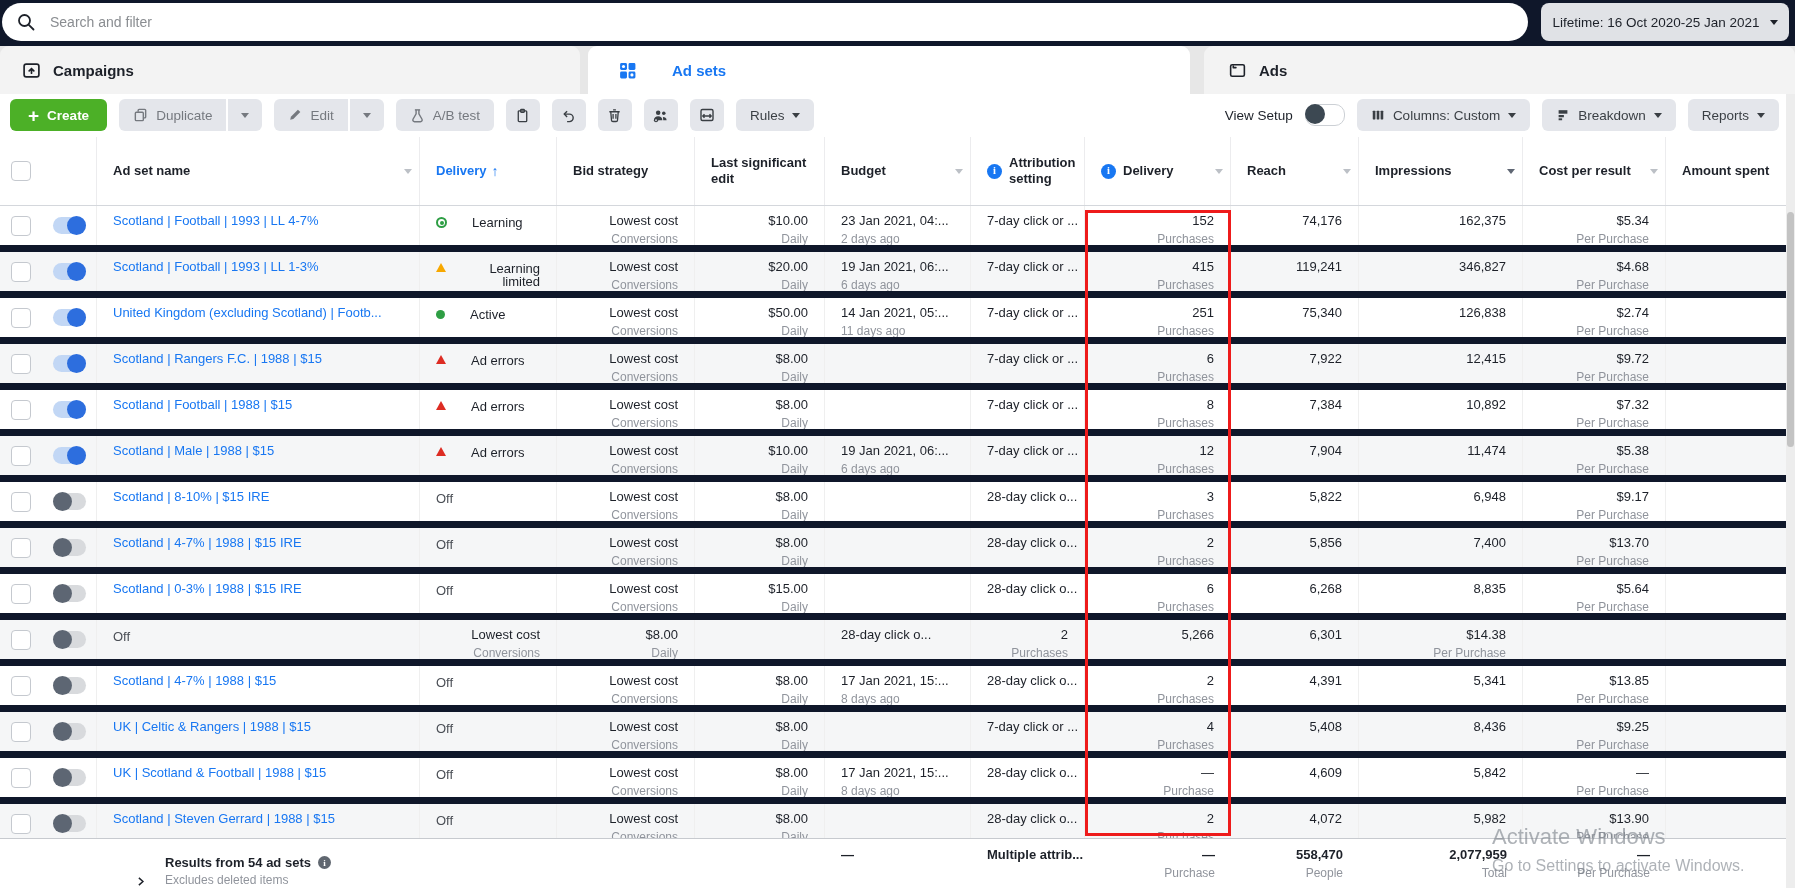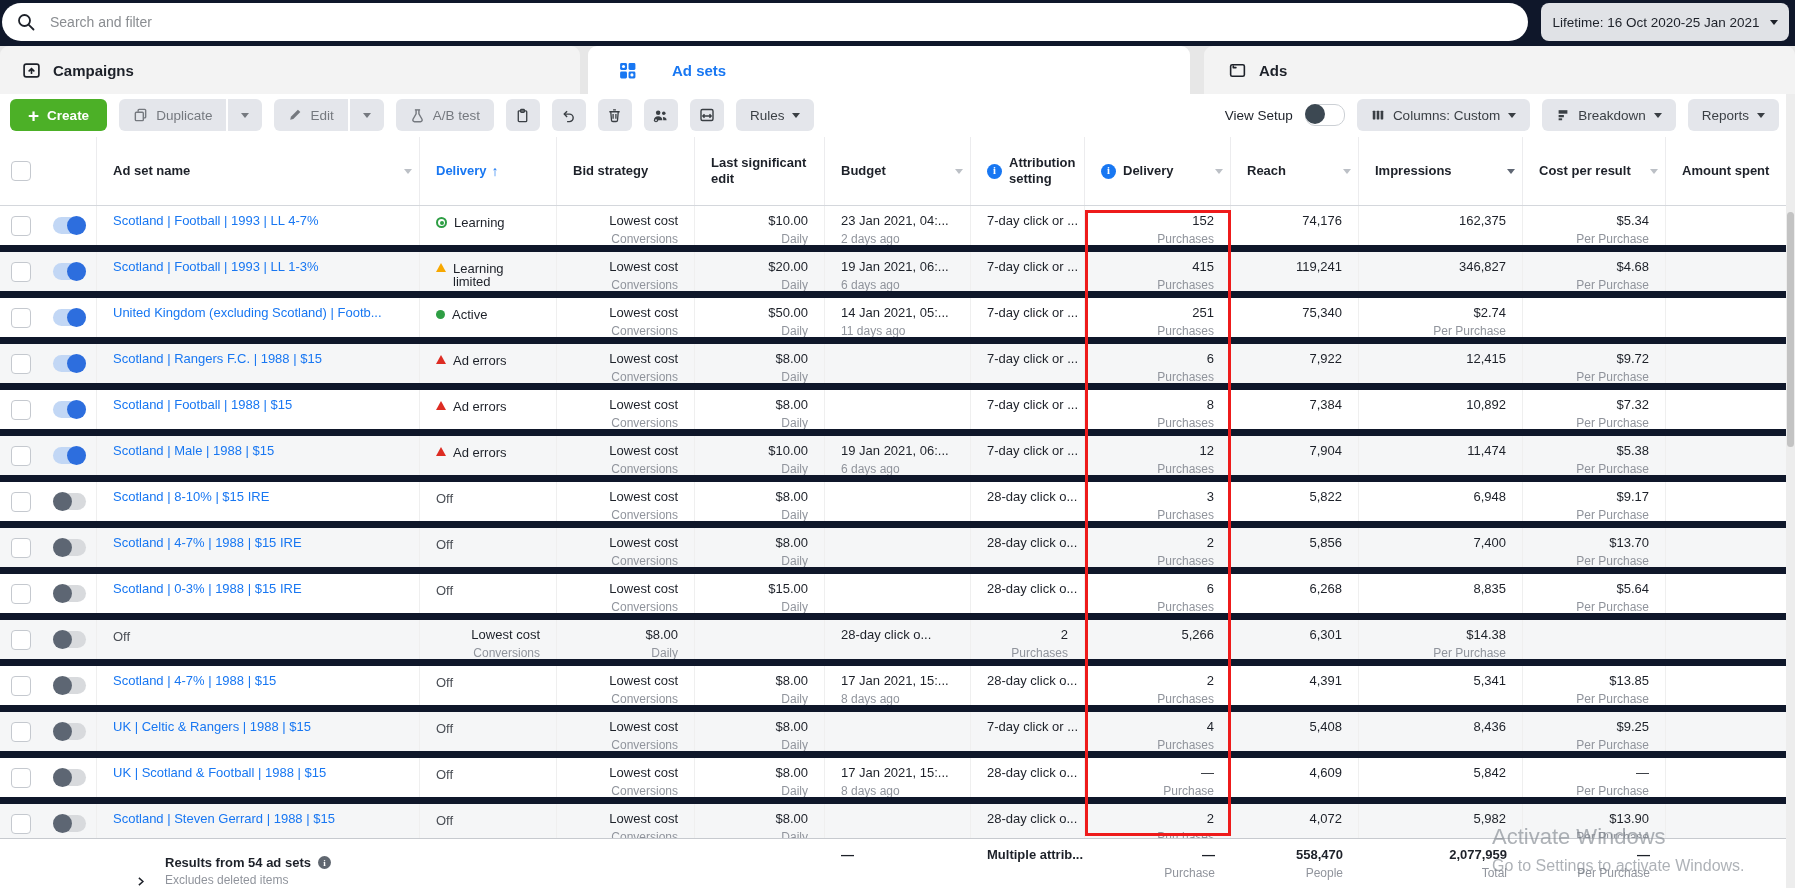--- a/index.html
+++ b/index.html
@@ -66,21 +66,21 @@
   .l1{line-height:15px;white-space:nowrap;}
   .l2{font-size:12px;color:#90949c;margin-top:4px;white-space:nowrap;}
   .name-link{color:#1877f2;white-space:nowrap;cursor:pointer;}
   .cbx{width:18px;height:18px;border:1px solid #c5c9cf;border-radius:4px;background:#fff;display:inline-block;cursor:pointer;}
   .tgl{width:33px;height:17px;border-radius:9px;position:relative;display:inline-block;cursor:pointer;}
   .tgl.on{background:#c2d7f5;}
   .tgl.off{background:#d8dadd;}
   .tgl .knob{position:absolute;top:-1px;width:19px;height:19px;border-radius:50%;}
   .tgl.on .knob{left:14px;background:#2d6ede;}
   .tgl.off .knob{left:0;background:#5d6673;}
-  .dly{display:flex;align-items:flex-start;gap:7px;padding-top:10px;}
+  .dly{display:flex;align-items:flex-start;gap:25px;padding-top:10px;text-align:right;}
   .dlab{line-height:13px;}
   .dlab.offlab{color:#4b4f56;}
   .dic{flex:none;position:relative;margin-top:1px;}
   .dic.learning{width:7px;height:7px;border:2px solid #2e9e44;border-radius:50%;}
   .dic.learning .in{position:absolute;left:1.5px;top:1.5px;width:4px;height:4px;border-radius:50%;background:#2e9e44;}
   .dic.active{width:9px;height:9px;border-radius:50%;background:#2e9e44;margin-top:2px;}
   .dic.limited,.dic.error{width:0;height:0;border-left:5.5px solid transparent;border-right:5.5px solid transparent;}
   .dic.limited{border-bottom:9.5px solid #f7a800;}
   .dic.error{border-bottom:9.5px solid #dd2c23;}
   
@@ -460,20 +460,23 @@
           <div class="l1">7-day click or ...</div>
         </div>
         <div class="c num">
           <div class="l1">251</div>
           <div class="l2">Purchases</div>
         </div>
         <div class="c num">
           <div class="l1">75,340</div>
         </div>
         <div class="c num">
+          <div class="l1">126,838</div>
+        </div>
+        <div class="c num">
           <div class="l1">$2.74</div>
           <div class="l2">Per Purchase</div>
         </div>
         <div class="c num">
           <div class="l1"></div>
         </div>
       </div>
       <div class="trow alt">
         <div class="c cc">
           <span class="cbx"></span>

